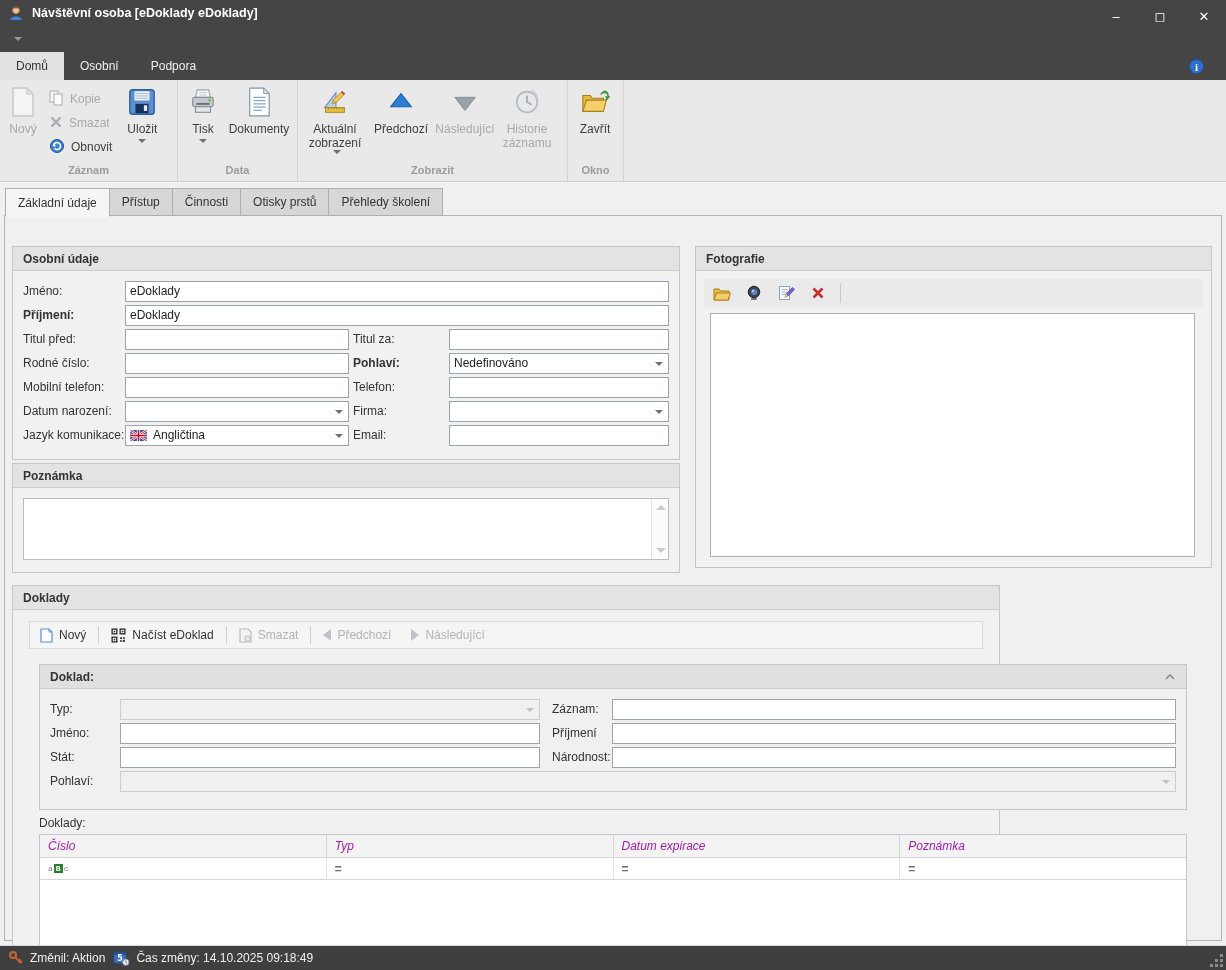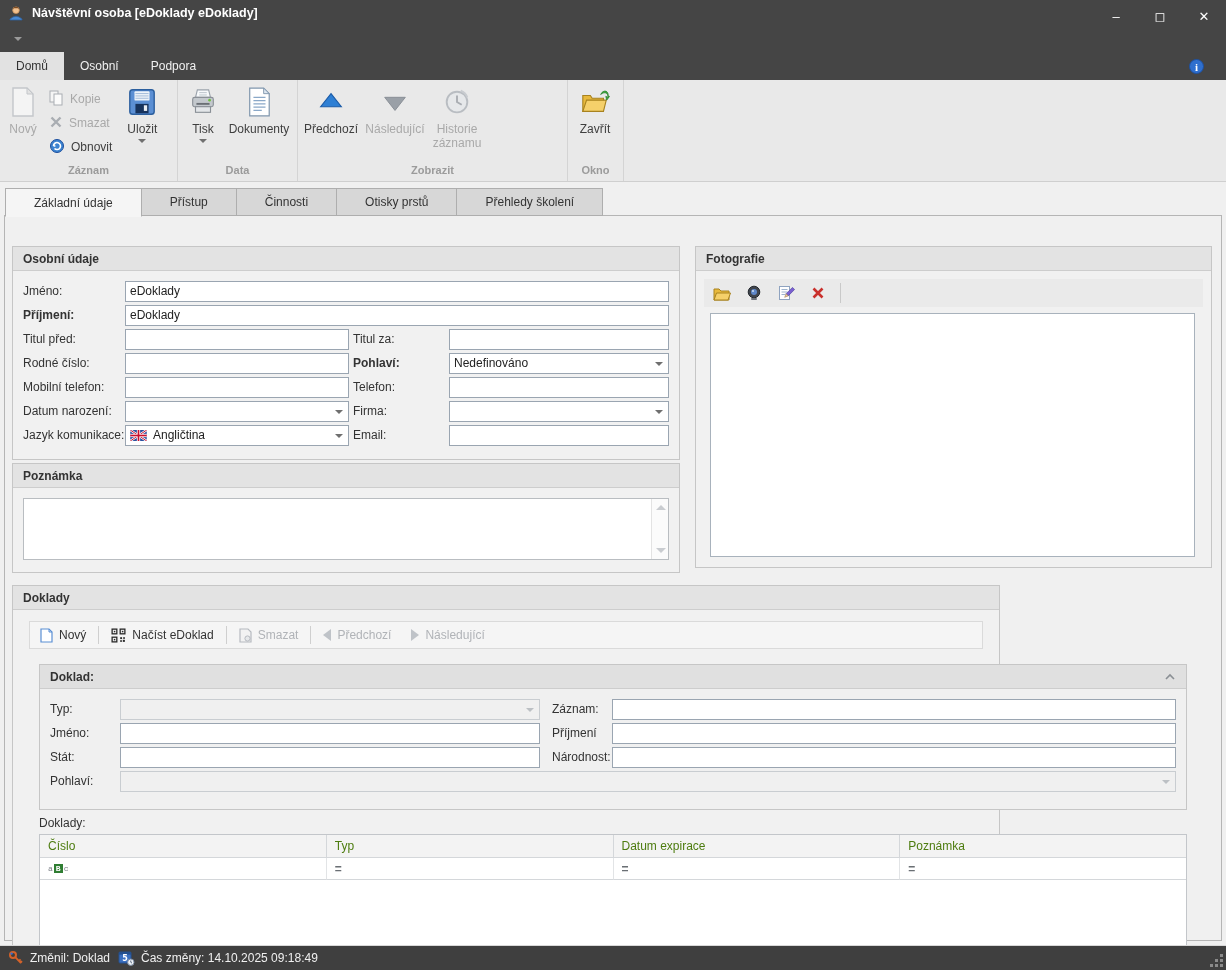--- a/index.html
+++ b/index.html
@@ -45,21 +45,21 @@
   .btn-small.dis { color:#a9a9a9; }
   .dd-arrow { width:0; height:0; border:4px solid transparent; border-top-color:#707070;
               display:inline-block; margin-top:3px; }
   .dd-arrow.inline { margin-left:4px; margin-top:0; vertical-align:1px; }
 
   
   .content { position:absolute; top:182px; left:0; right:0; bottom:25px; background:#f0f0f0; }
   .main-panel { position:absolute; left:4px; right:4px; top:33px; bottom:4px;
                 border:1px solid #b5b5b5; background:#f0f0f0; }
   .ptabs { position:absolute; top:6px; left:5px; display:flex; z-index:2; }
-  .ptab { height:28px; padding:0 28px; display:flex; align-items:center; background:#d7d7d7;
+  .ptab { height:28px; padding:0 12px; display:flex; align-items:center; background:#d7d7d7;
           border:1px solid #aeaeae; border-left:none; font-size:12px; color:#333; }
   .ptab:first-child { border-left:1px solid #aeaeae; }
   .ptab.active { background:#f5f5f5; border-bottom:1px solid #f5f5f5; height:29px; }
 
   .grp { position:absolute; border:1px solid #c6c6c6; background:#f1f1f1;margin-top:18px; }
   .grp-hd { height:24px; background:#e3e3e3; border-bottom:1px solid #cdcdcd; display:flex;
             align-items:center; padding:0 10px; font-weight:bold; color:#333; }
 
   .frow { display:flex; align-items:center; height:24px; padding:0 10px; }
   .flab { width:102px; flex:none; }
@@ -112,21 +112,21 @@
   .dlab { width:70px; flex:none; }
   .dlab2 { width:72px; flex:none; padding-left:12px; }
   .din { height:20px; background:#f0f0f0; border:1px solid #cdd1d5; }
   .dhalf1 { width:420px; flex:none; }
 
   .tbl-label { position:absolute; left:26px; top:230px; color:#333; }
   .tbl { position:absolute; left:26px; width:1148px; top:248px; height:122px;
          border:1px solid #c3c6ca; background:#fff; display:flex; flex-direction:column; }
   .tr { display:flex; flex:none; }
   .th { flex:1; height:23px; background:#f3f3f3; border-right:1px solid #d4d7da;
-        border-bottom:1px solid #d4d7da; display:flex; align-items:center; padding:0 8px; color:#4d7c0f; }
+        border-bottom:1px solid #d4d7da; display:flex; align-items:center; padding:0 8px; color:#a21caf;font-style:italic; }
   .th:last-child { border-right:none; }
   .tf { flex:1; height:22px; background:#fff; border-right:1px solid #e2e4e6;
         border-bottom:1px solid #d4d7da; display:flex; align-items:center; padding:0 8px; }
   .tf:last-child { border-right:none; }
   .eq { color:#6a6f74; font-weight:bold; }
   .abc { display:flex; align-items:center; font-size:8px; font-family:"Liberation Mono","DejaVu Sans Mono",monospace; color:#7a7f84; }
   .abc .mid { background:#2f7d32; color:#fff; padding:0 2px; margin:0 1px; font-weight:bold; }
   .tbody { flex:1; background:#fff; }
 
   
@@ -244,20 +244,36 @@
             </svg>
         </span>
         <span>Dokumenty</span>
       </div>
     </div>
     <div class="rgroup-label">Data</div>
   </div>
 
   <div class="rgroup" style="width:270px">
     <div class="rgroup-content">
+      <div class="btn-large" style="width:70px">
+        <span class="bicon">
+          <svg width="30" height="30" viewBox="0 0 32 32">
+              <polygon points="5,22 17,6 17,22" fill="#b8d0ea" stroke="#6a92bd" stroke-width="1.2"></polygon>
+              <rect x="6" y="22" width="20" height="5" fill="#e8c23c" stroke="#a8821f"></rect>
+              <path d="M9,22 v2 M12,22 v2 M15,22 v2 M18,22 v2 M21,22 v2 M24,22 v2" stroke="#a8821f"></path>
+              <g transform="rotate(-45 18 13)">
+                <rect x="14" y="11" width="14" height="4" fill="#f0c84a" stroke="#a8821f" stroke-width="0.8"></rect>
+                <polygon points="14,11 11,13 14,15" fill="#e8d8b8" stroke="#a8821f" stroke-width="0.8"></polygon>
+                <rect x="26" y="11" width="2.5" height="4" fill="#d05050"></rect>
+              </g>
+            </svg>
+        </span>
+        <span>Aktuální zobrazení</span>
+          <span class="dd-arrow inline"></span>
+      </div>
       <div class="btn-large" style="width:62px">
         <span class="bicon">
           <svg width="30" height="30" viewBox="0 0 32 32">
               <polygon points="16,7 27,21 5,21" fill="#2e7fd4" stroke="#1c5ca8" stroke-width="1.2"></polygon>
             </svg>
         </span>
         <span>Předchozí</span>
       </div>
       <div class="btn-large dis" style="width:66px">
         <span class="bicon">
@@ -541,21 +557,21 @@
   </div>
 </div>
 
 <div class="statusbar">
   <span class="sb-item">
     <svg width="16" height="16" viewBox="0 0 16 16">
         <circle cx="5" cy="5" r="3" fill="none" stroke="#d4622a" stroke-width="2"></circle>
         <path d="M7.2,7.2 L13,13 M11,11 l1.6,-1.6 M12.6,12.6 l1.4,-1.4" stroke="#d4622a" stroke-width="1.8" fill="none"></path>
         <circle cx="3.6" cy="3.6" r="1.2" fill="#3a6fd0"></circle>
       </svg>
-    <span>Změnil: Doklad</span>
+    <span>Změnil: Aktion</span>
   </span>
   <span class="sb-item">
     <svg width="17" height="16" viewBox="0 0 17 16">
         <rect x="1" y="2" width="12" height="11" rx="1" fill="#3a6fc0" stroke="#24508f"></rect>
         <rect x="1" y="2" width="12" height="2.6" fill="#24508f"></rect>
         <text x="7" y="11.4" text-anchor="middle" font-size="8" font-weight="bold" fill="#fff" font-family="DejaVu Sans, sans-serif">5</text>
         <circle cx="12.8" cy="12.2" r="3.2" fill="#eef2f7" stroke="#7a8aa0"></circle>
         <path d="M12.8,10.5 v1.8 l1.2,0.8" stroke="#4a5a70" stroke-width="0.9" fill="none"></path>
       </svg>
     <span>Čas změny: 14.10.2025 09:18:49</span>

